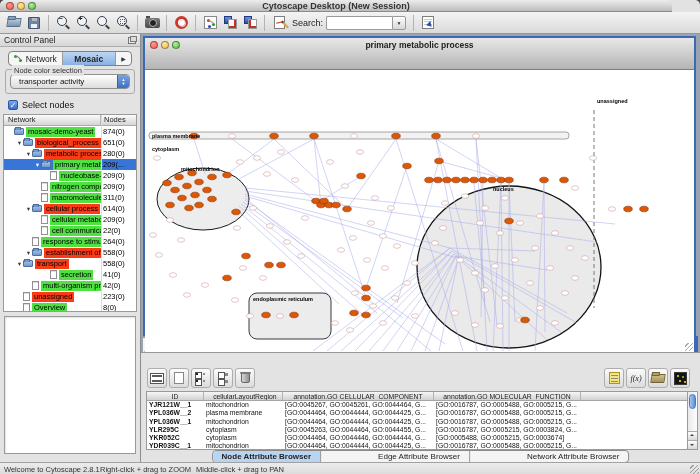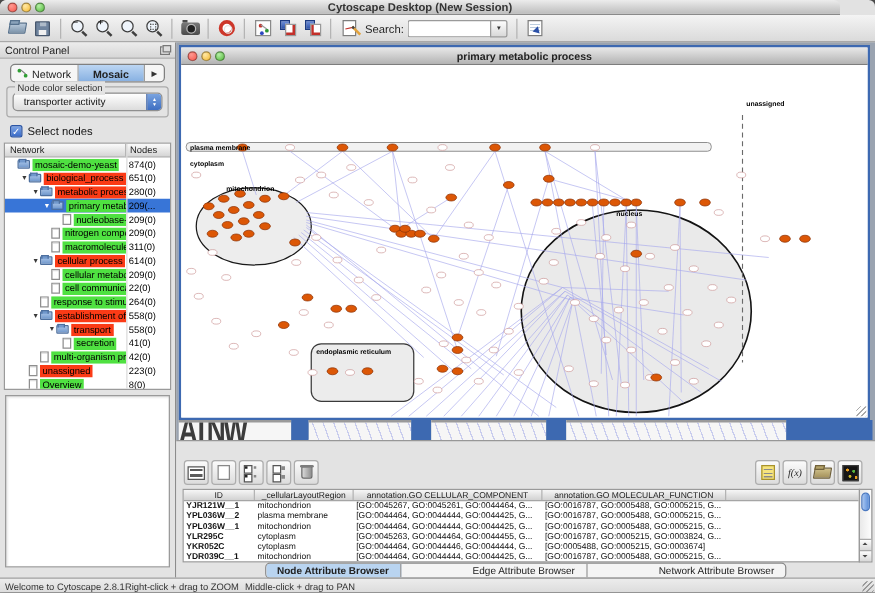--- a/index.html
+++ b/index.html
@@ -94,21 +94,21 @@
 .tlabel { white-space:nowrap; overflow:hidden; padding:0 2px; line-height:10px; }
 .chip-green { background:#4fe141; }
 .chip-red { background:#fb3b16; }
 .tcount { position:absolute; left:99px; white-space:nowrap; }
 .trow.sel .tcount { color:#000; }
 .legend-panel { margin:4px 4px 0 4px; height:138px; background:#fff; border:1px solid #9a9a9a; box-shadow:inset 1px 1px 2px rgba(0,0,0,.12); }
 
 
 .desktop { position:absolute; left:141px; top:34px; width:559px; height:318px; background:#9aa3b0; overflow:hidden; }
 .net-frame { position:absolute; left:2px; top:2px; width:553px; height:300px; border:2px solid #3d69b1; background:#fff; }
-.frame-titlebar { position:relative; height:14px; background:linear-gradient(#e8e8e8,#b4b4b4); border-bottom:1px solid #7d7d7d; }
+.frame-titlebar { position:relative; height:32px; background:linear-gradient(#e8e8e8,#b4b4b4); border-bottom:1px solid #7d7d7d; }
 .frame-titlebar .ftitle { display:block; text-align:center; font-size:8.5px; font-weight:bold; color:#222; line-height:14px; }
 .frame-titlebar .tl { top:3px; width:8px; height:8px; }
 .frame-titlebar .tl.red { left:5px; } .frame-titlebar .tl.yel { left:16px; } .frame-titlebar .tl.grn { left:27px; }
 .canvas { position:relative; width:549px; height:282px; background:#fff; }
 .canvas svg { position:absolute; left:0; top:0; }
 .grip { position:absolute; right:1px; bottom:1px; width:8px; height:8px;
   background:repeating-linear-gradient(135deg, transparent 0 2px, #aaa 2px 3px); }
 
 .bgwin { position:absolute; top:302px; height:16px; background:#f6f6f6; border-top:2px solid #9a9a9a; overflow:hidden; }
 .bgwin.lines { background-image:repeating-linear-gradient(70deg, transparent 0 7px, #c9cdee 7px 8px); }
@@ -366,21 +366,21 @@
           </div>
           <div class="trow">
             <span class="tleft" style="padding-left: 21px;">
               <span class="expander">▼</span>
               <span class="t-folder"></span>
               <span class="tlabel chip-red">establishment of lo</span>
             </span>
             <span class="tcount">558(0)</span>
           </div>
           <div class="trow">
-            <span class="tleft" style="padding-left: 34px;">
+            <span class="tleft" style="padding-left: 12px;">
               <span class="expander">▼</span>
               <span class="t-folder"></span>
               <span class="tlabel chip-red">transport</span>
             </span>
             <span class="tcount">558(0)</span>
           </div>
           <div class="trow">
             <span class="tleft" style="padding-left: 39px;">
               <span class="expander"></span>
               <span class="t-file"></span>

